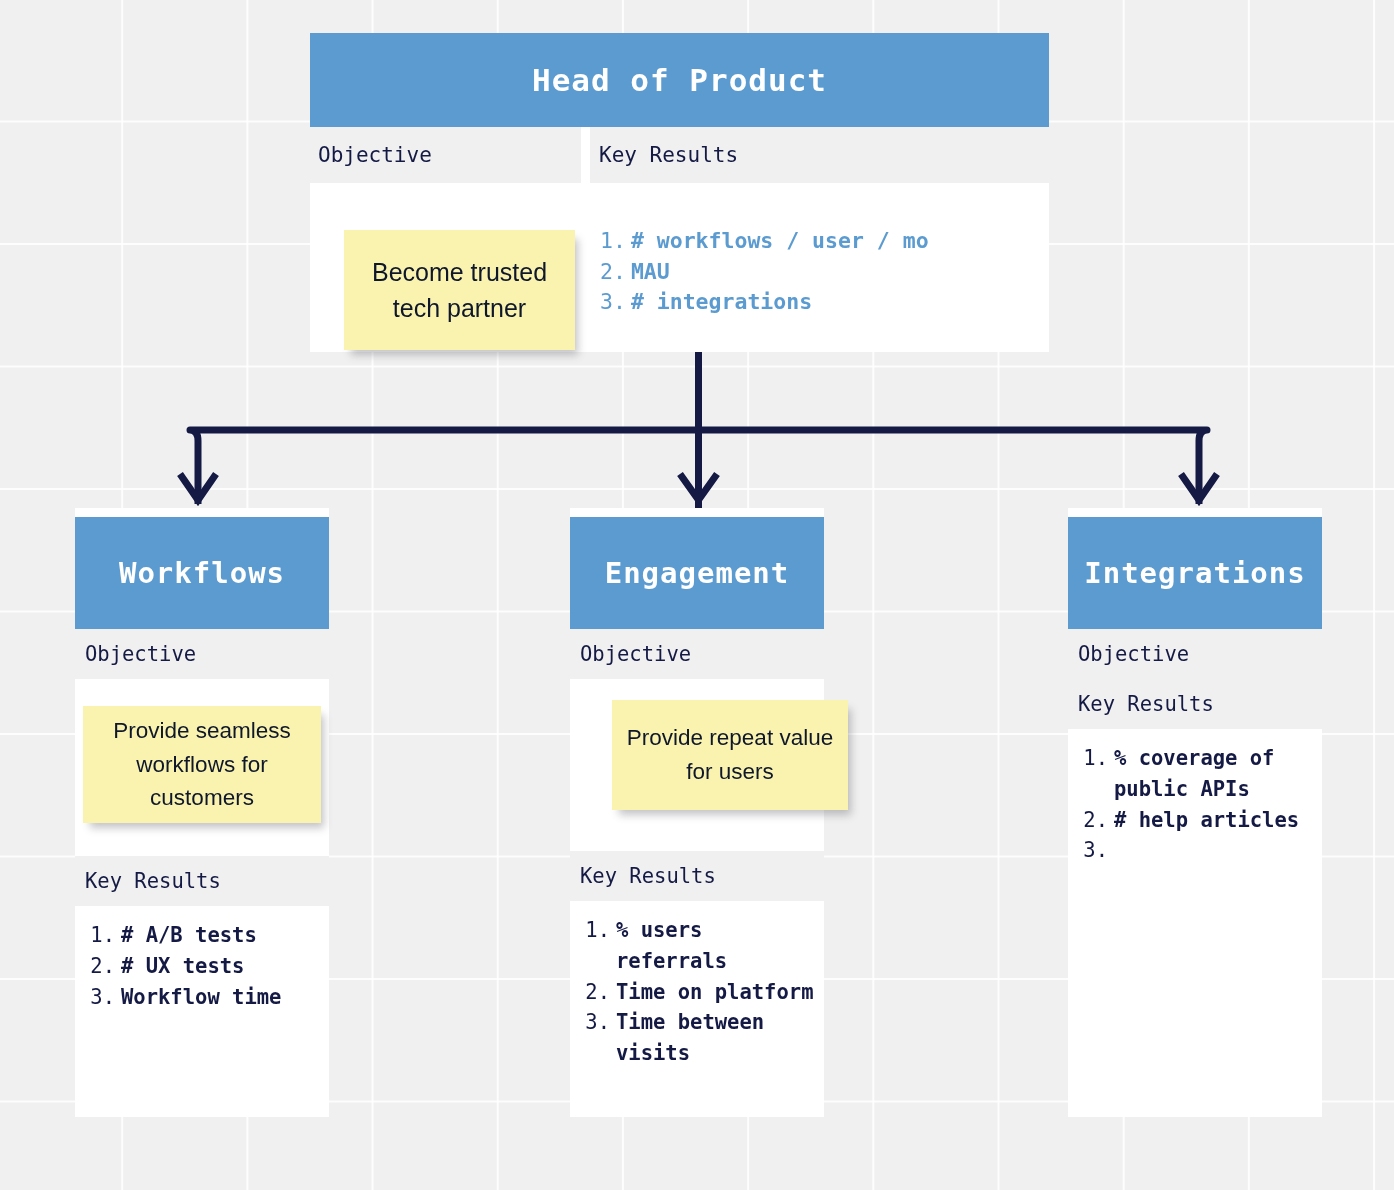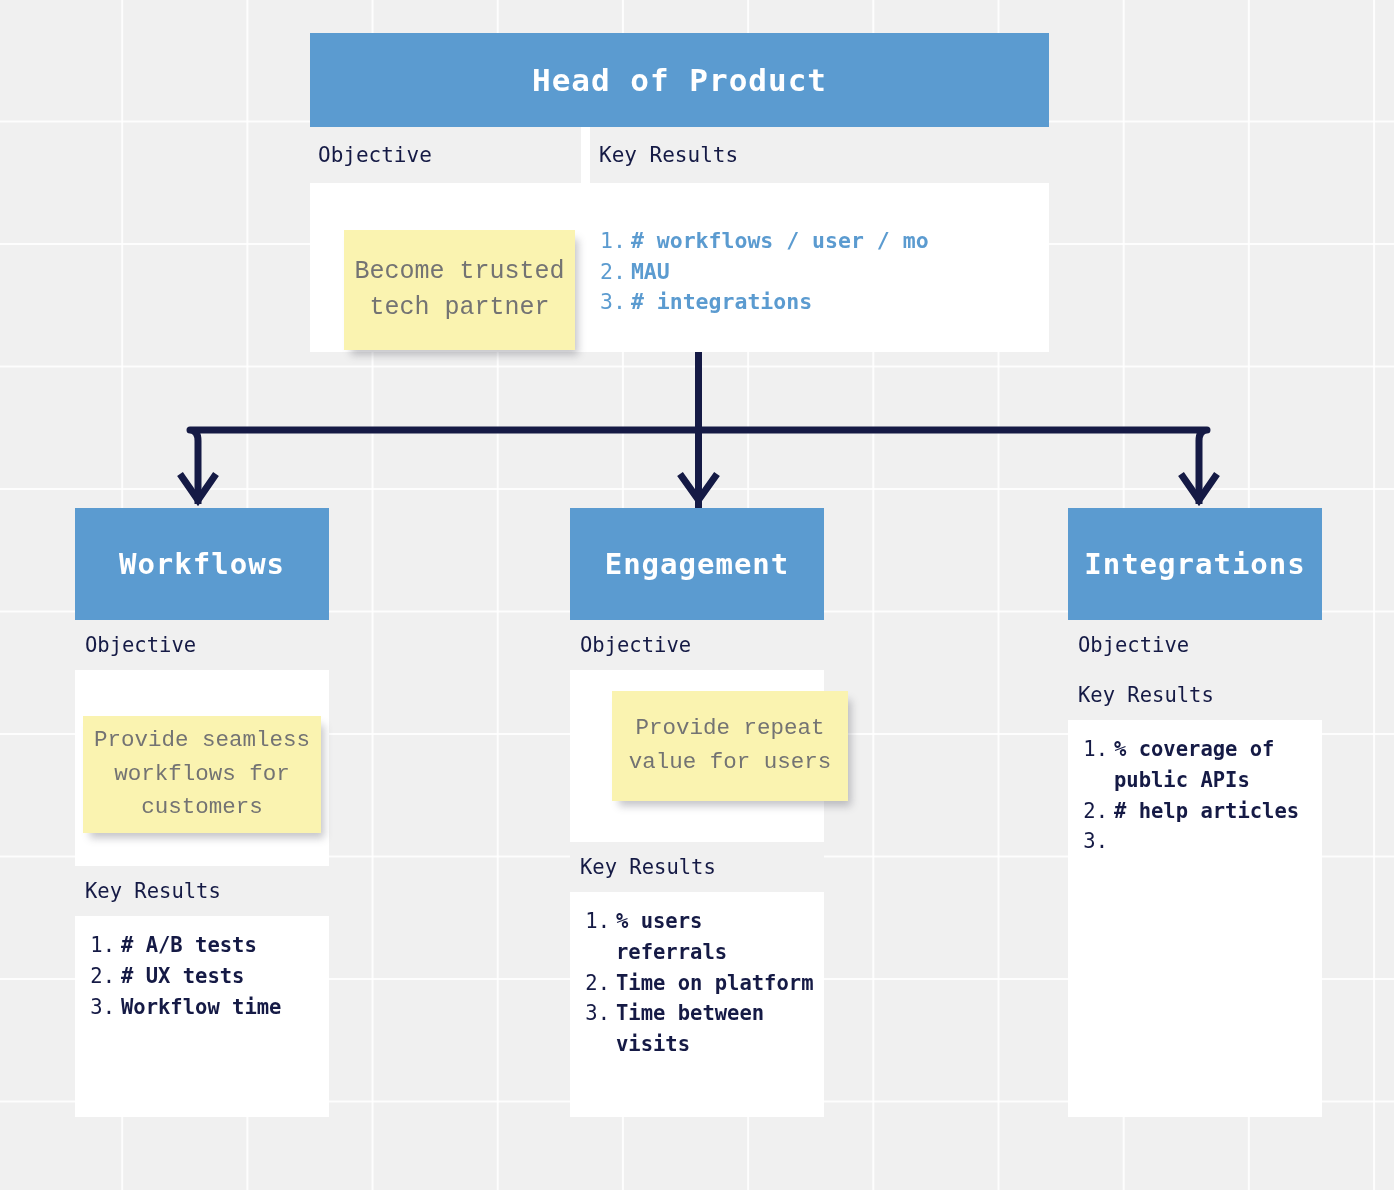--- a/index.html
+++ b/index.html
@@ -61,22 +61,22 @@
     background: #f0f0f0;
     color: #151a45;
     font-family: "DejaVu Sans Mono", monospace;
     display: flex;
     align-items: center;
   }
 
   
   .sticky {
     background: #faf3b0;
-    color: #737373;
-    font-family: Liberation Mono, monospace;
+    color: #0f172a;
+    font-family: Liberation Sans, sans-serif;
     text-align: center;
     display: flex;
     align-items: center;
     justify-content: center;
     box-shadow: 5px 7px 8px -2px rgba(80,80,90,0.33);
     box-sizing: border-box;
   }
 
   
   ol.krlist {
@@ -152,20 +152,21 @@
   #root-card ol.krlist li .num { margin-right: 5px; }
 
   
   .child-card {
     top: 508px;
     height: 609px;
   }
   .child-card .card-header {
     height: 112px;
     font-size: 29px;
+    margin-top: 9px;
   }
   .child-card .band {
     height: 50px;
     padding-left: 10px;
     font-size: 20.5px;
   }
   .child-card .obj-area {
     position: relative;
   }
   .child-card .sticky {
@@ -183,21 +184,21 @@
   .child-card ol.krlist li { margin-bottom: 0; }
   .child-card ol.krlist li .num {
     width: 40px;
     text-align: right;
     margin-right: 6px;
   }
   .child-card ol.krlist li .txt { display: block; }
 
   
   #card-workflows { left: 75px; width: 254px; }
-  #card-workflows .obj-area { height: 177px; margin-top: 19px; }
+  #card-workflows .obj-area { height: 177px; }
   #card-workflows .sticky { left: 8px; top: 27px; width: 238px; height: 117px; }
   #card-workflows ol.krlist { padding-left: 0; }
 
   
   #card-engagement { left: 570px; width: 254px; }
   #card-engagement .obj-area { height: 172px; margin-left: 28px; }
   #card-engagement .sticky { left: 14px; top: 21px; width: 236px; height: 110px; }
 
   
   #card-integrations { left: 1068px; width: 254px; }

